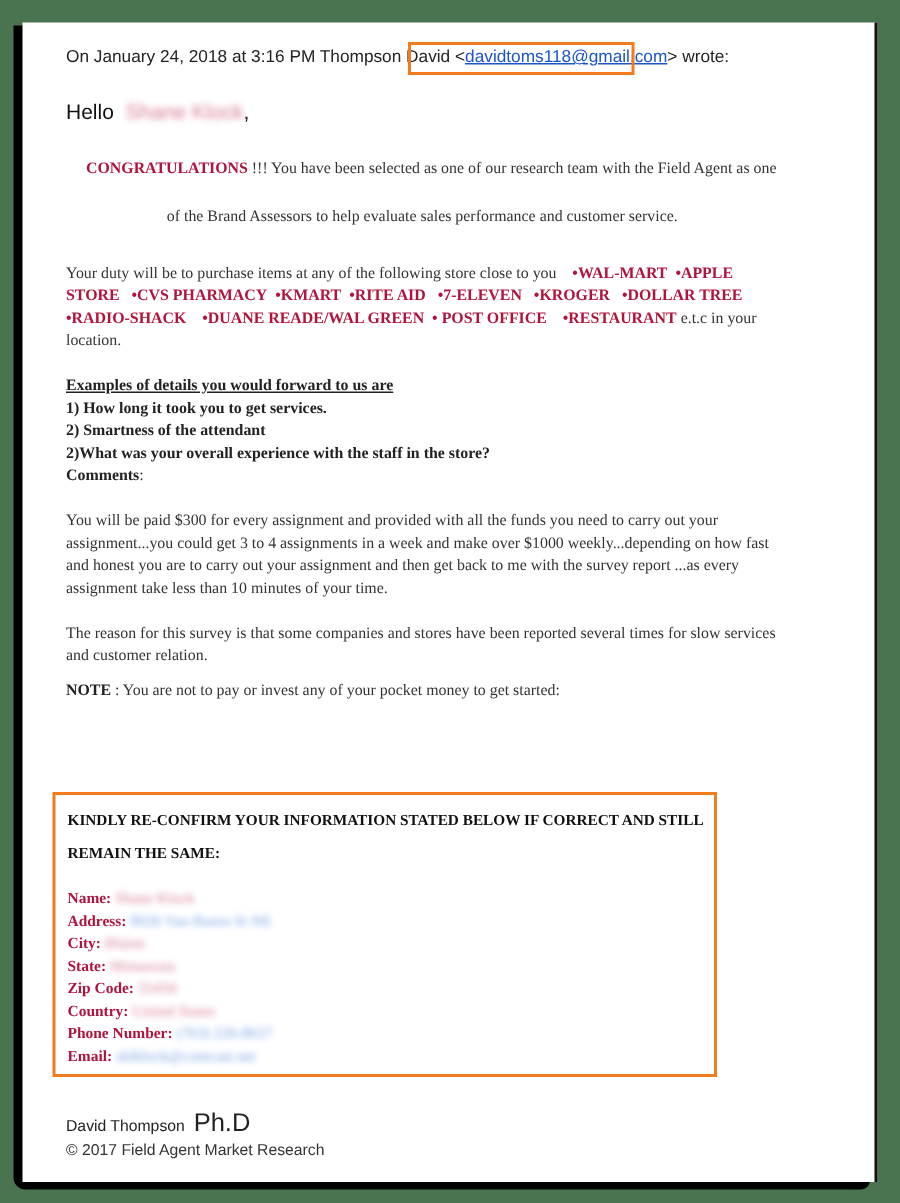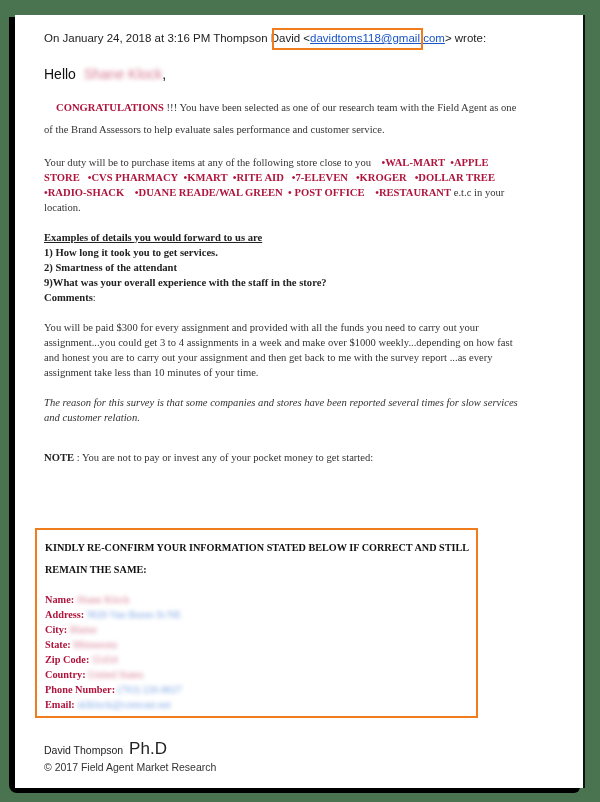--- a/index.html
+++ b/index.html
@@ -58,21 +58,21 @@
       left: 29px; top: 82px;
       width: 475px;
       font-size: 10.6px;
       line-height: 15px;
       color: #333;
     }
     .body-text p { margin-bottom: 15px; }
     .red-b { color: #b0143c; font-weight: bold; }
     .b { font-weight: bold; color: #222; }
     .u { text-decoration: underline; }
-    .congrats-para { line-height: 22px; text-indent: 12px; margin-bottom: 14px !important; }
+    .congrats-para { line-height: 32px; text-indent: 12px; margin-bottom: 14px !important; text-align: center; }
     .list-lines { margin-bottom: 15px; }
     .list-lines div { line-height: 15px; }
     .confirm-box {
       position: absolute;
       left: 35px; top: 528px;
       width: 443px; height: 190px;
       border: 2px solid #f07c1e;
     }
     .confirm-title {
       position: absolute;
@@ -140,25 +140,25 @@
       <span class="red-b">•RADIO-SHACK</span>&nbsp;&nbsp;&nbsp;
       <span class="red-b">•DUANE READE/WAL GREEN</span>&nbsp;
       <span class="red-b">• POST OFFICE</span>&nbsp;&nbsp;&nbsp;
       <span class="red-b">•RESTAURANT</span>
       <span>e.t.c in your location.</span>
     </p>
     <div class="list-lines">
       <div class="b u">Examples of details you would forward to us are</div>
       <div class="b">1) How long it took you to get services.</div>
       <div class="b">2) Smartness of the attendant</div>
-      <div class="b">9)What was your overall experience with the staff in the store?</div>
+      <div class="b">2)What was your overall experience with the staff in the store?</div>
       <div><span class="b">Comments</span><span>:</span></div>
     </div>
     <p>You will be paid $300 for every assignment and provided with all the funds you need to carry out your assignment...you could get 3 to 4 assignments in a week and make over $1000  weekly...depending on how fast and honest you are to carry out your assignment and then get back to me with the survey report ...as every assignment take less than 10 minutes of your time.</p>
-    <p style="margin-bottom:25px;font-style:italic;">The reason for this survey is that some companies and stores have been reported several times for slow services and customer relation.</p>
+    <p style="margin-bottom:8px;">The reason for this survey is that some companies and stores have been reported several times for slow services and customer relation.</p>
     <p>
       <span class="b">NOTE</span><span> : You are not to pay or invest any of your pocket money to get started:</span>
     </p>
   </div>
 
   <div class="confirm-box" style="left:20px; top:513px;">
     <div class="confirm-title">KINDLY RE-CONFIRM YOUR INFORMATION STATED BELOW IF CORRECT AND STILL REMAIN THE SAME:</div>
     <div class="fields">
       <div><span class="field-label">Name:</span> <span class="blur red">Shane Klock</span></div>
       <div><span class="field-label">Address:</span> <span class="blur blue">9026 Van Buren St NE</span></div>

